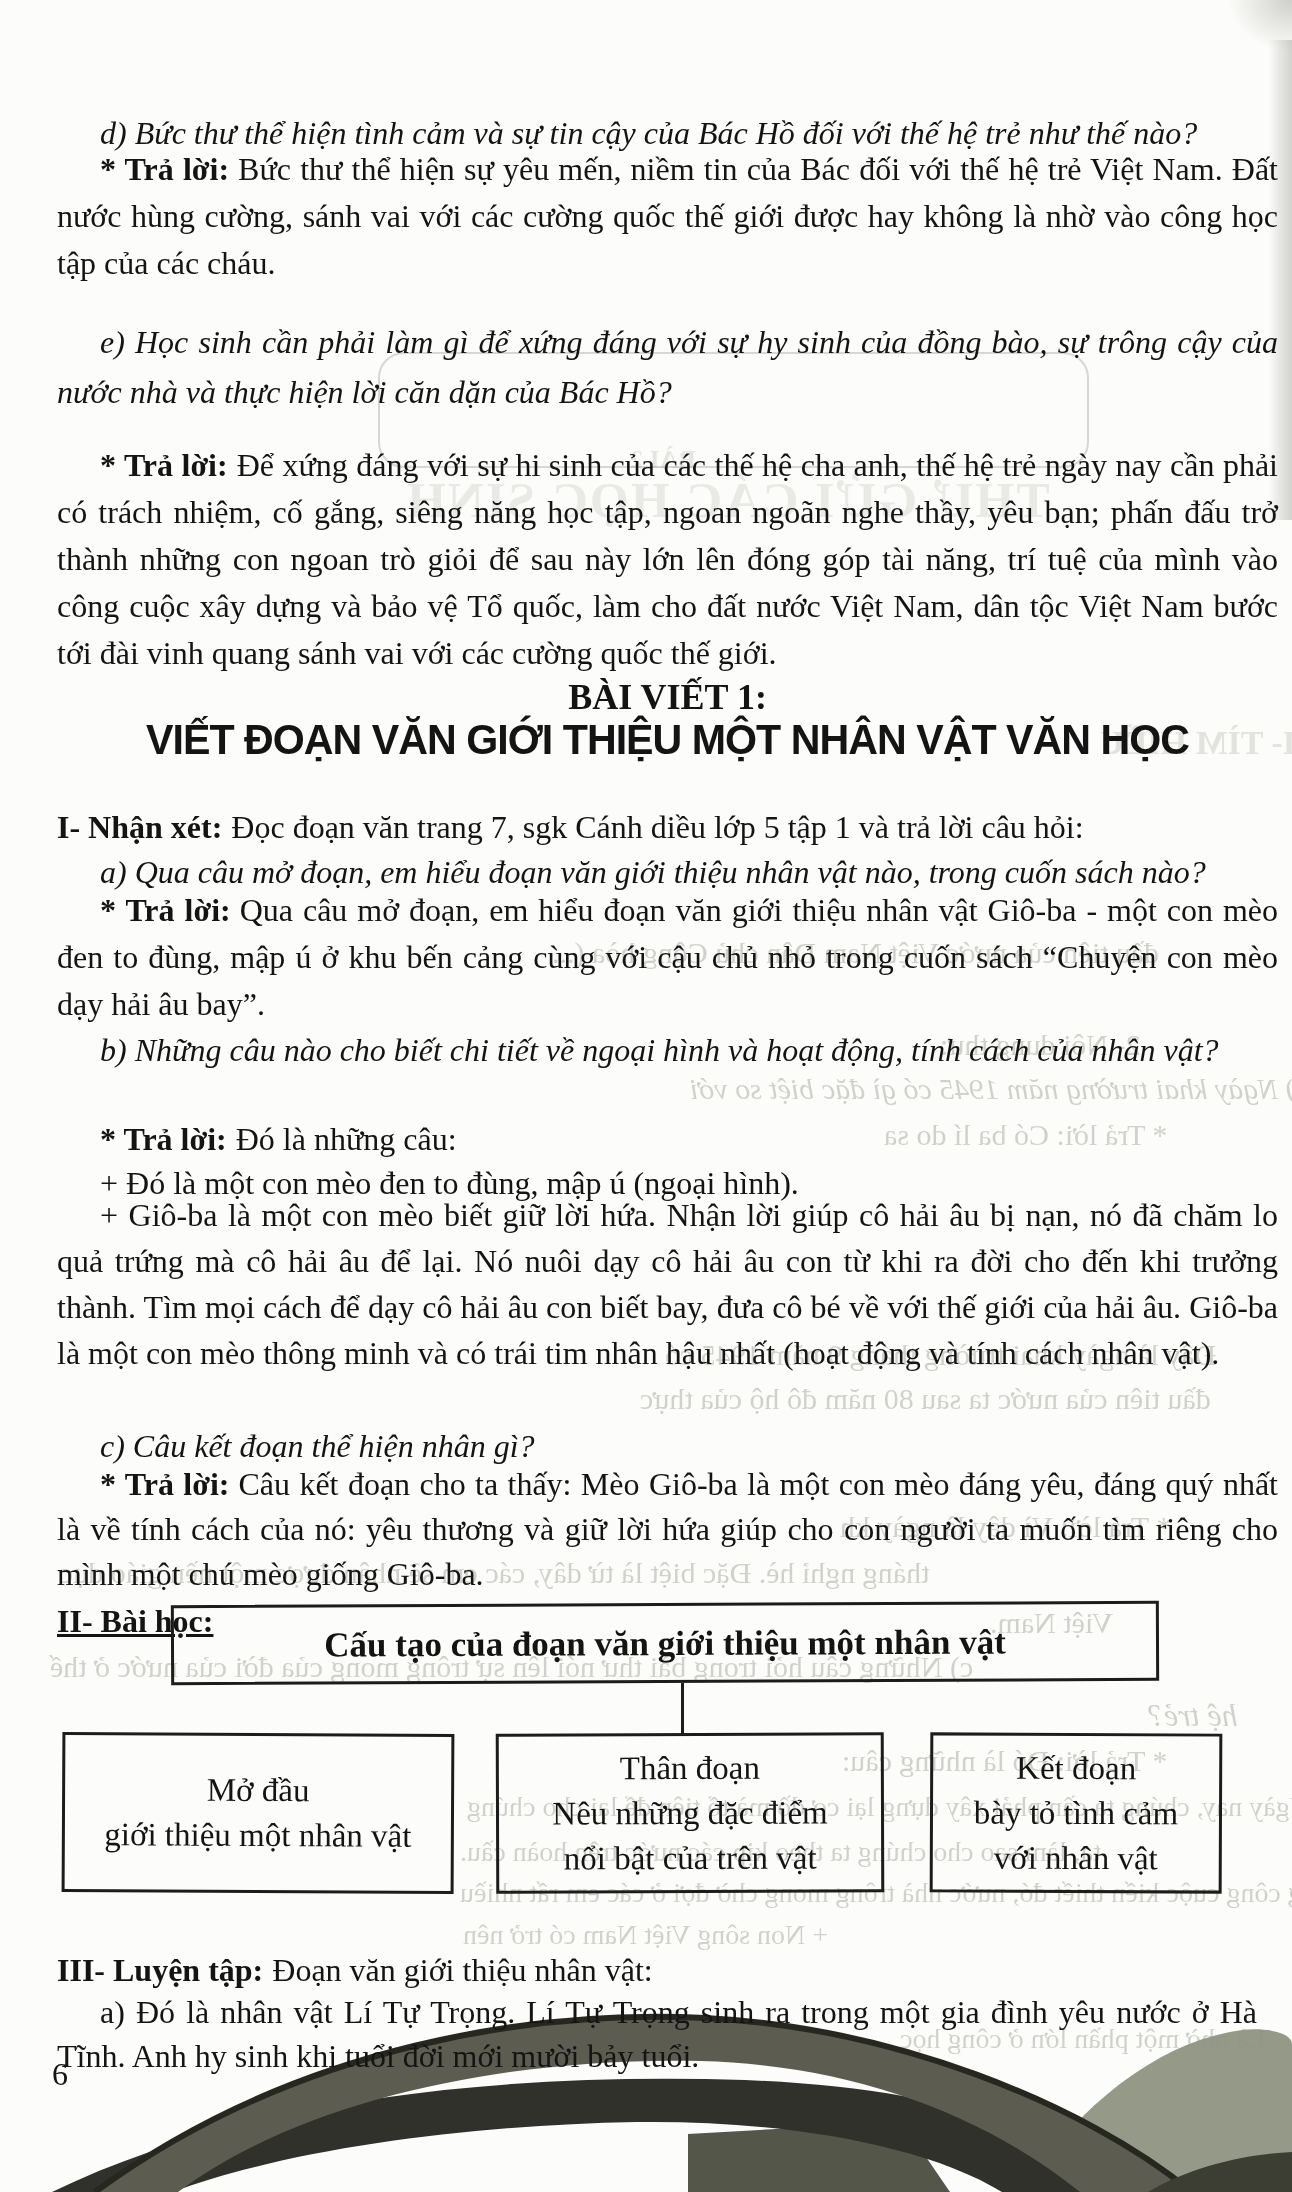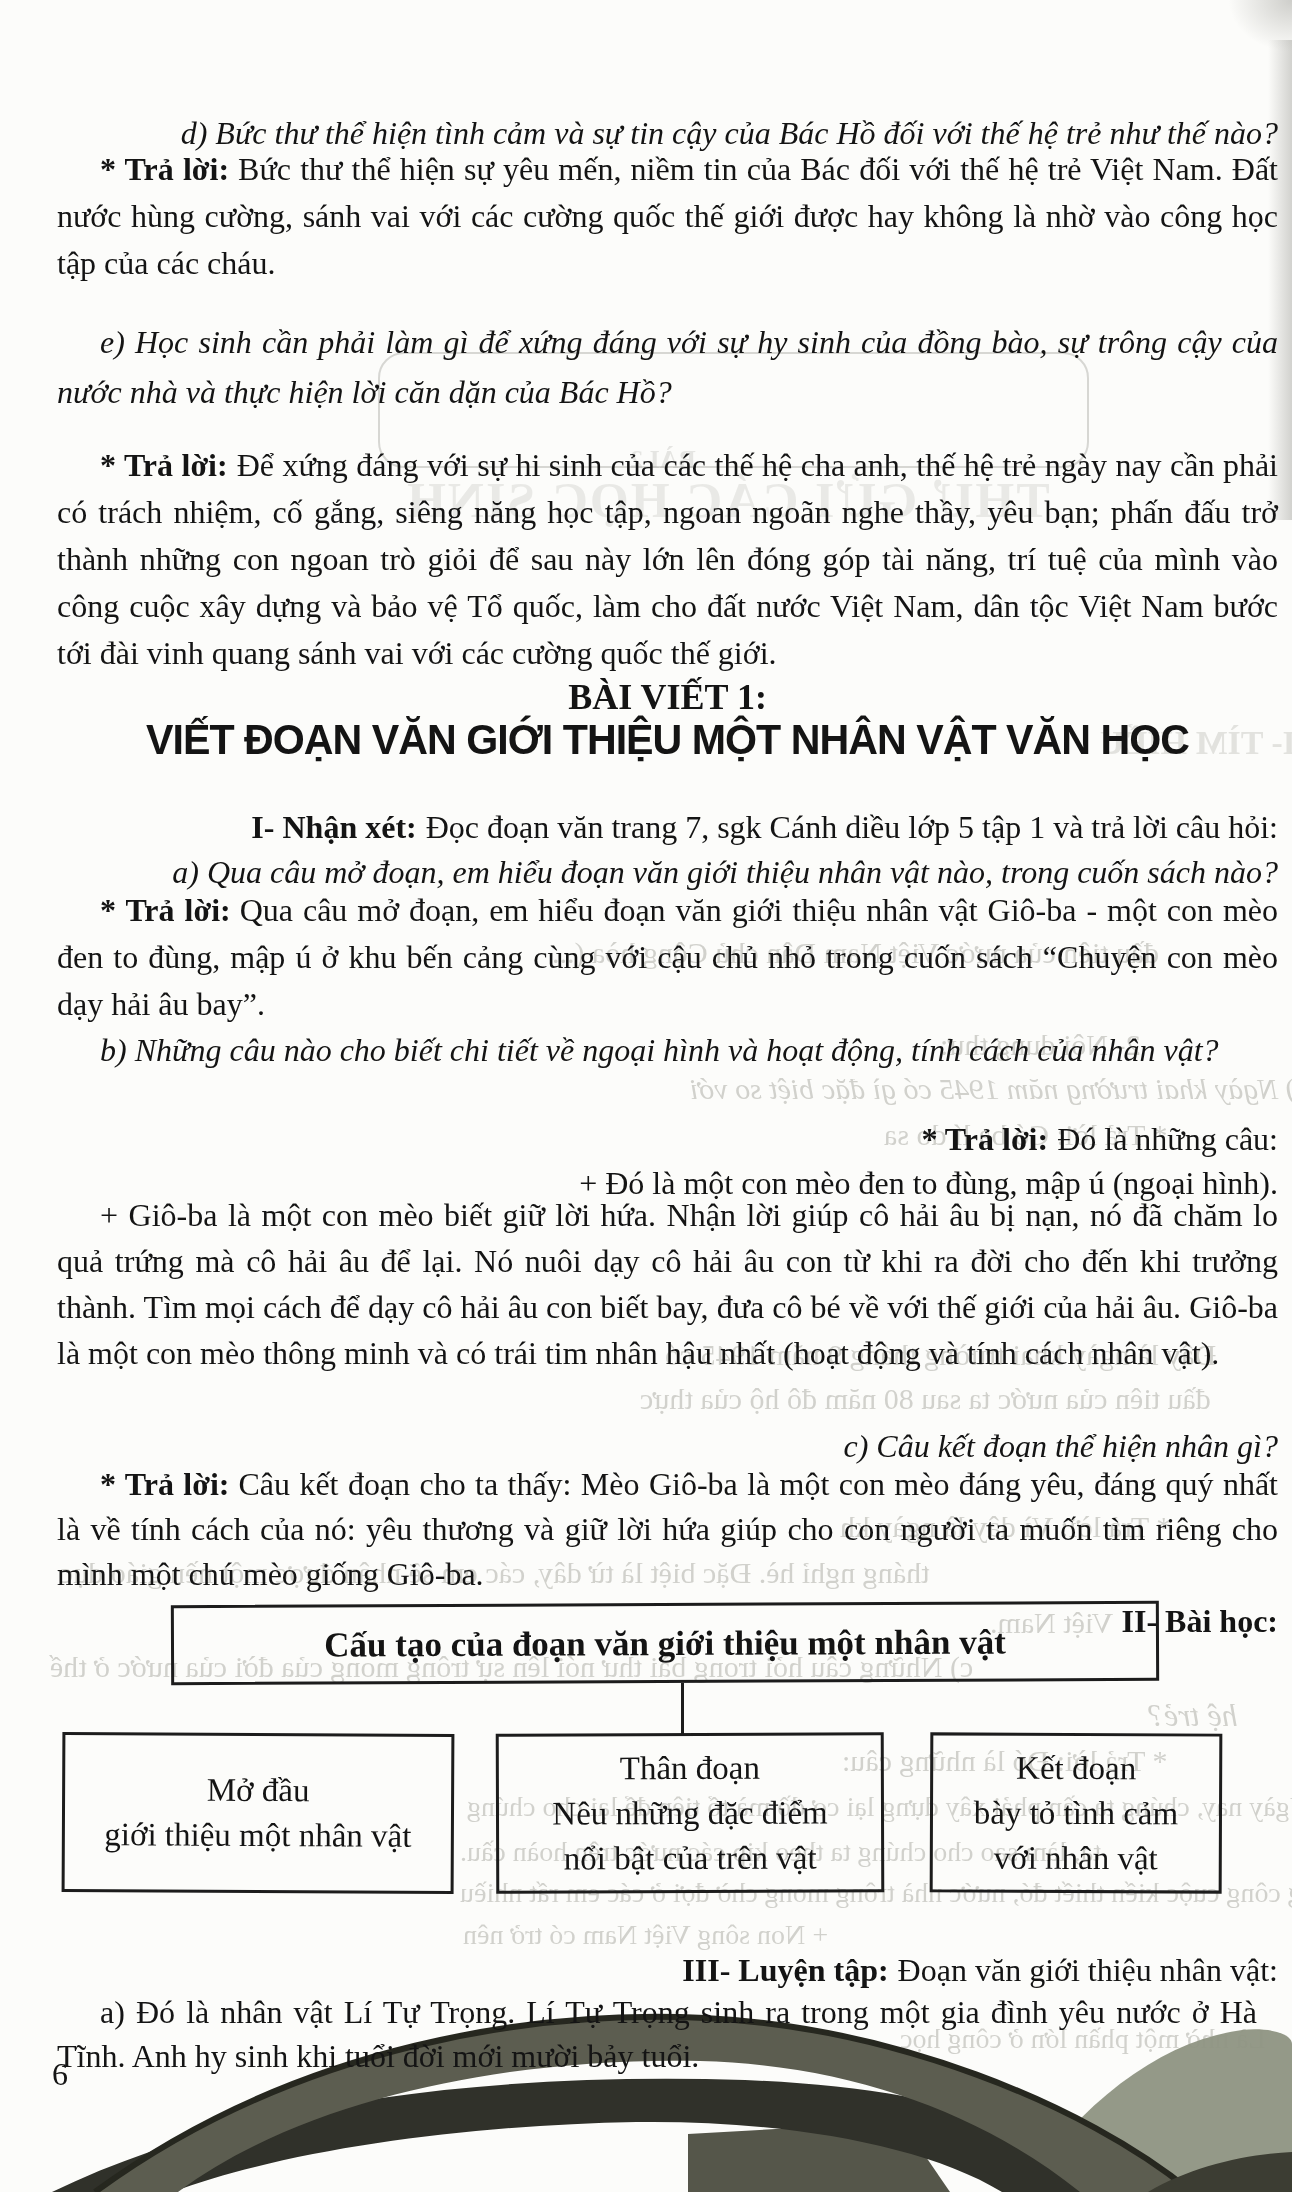--- a/index.html
+++ b/index.html
@@ -6,23 +6,23 @@
   .page{
     position:relative; width:1292px; height:2192px; margin:0 auto;
     background:#fcfcfa; overflow:hidden;
     font-family:"Liberation Serif", serif; color:#141414;
   }
   
   .blk{position:absolute; left:57px; width:1221px; font-size:32px;
        line-height:47px; text-align:justify; z-index:3;}
   .ind{text-indent:43px;}
   .q{font-style:italic;}
-  .one{white-space:nowrap; text-align:right;}
+  .one{white-space:nowrap; text-align:left;}
   .lbl{font-weight:bold; padding-right:9px;}
-  .sec{font-weight:bold;}
+  .sec{font-weight:bold;text-decoration:underline;}
   .h1{position:absolute; left:57px; width:1221px; text-align:center;
       font-weight:bold; font-size:36px; z-index:3;}
   .h2{position:absolute; left:57px; width:1221px; text-align:center;
       font-family:"Liberation Sans", sans-serif; font-weight:bold;
       font-size:42px; letter-spacing:-1px; z-index:3; transform:scaleX(.98);}
   
   .dbox{position:absolute; border:3px solid #1c1c1c; background:transparent;
         display:flex; flex-direction:column; justify-content:center;
         align-items:center; text-align:center; font-size:33px;
         line-height:45px; z-index:4;}

